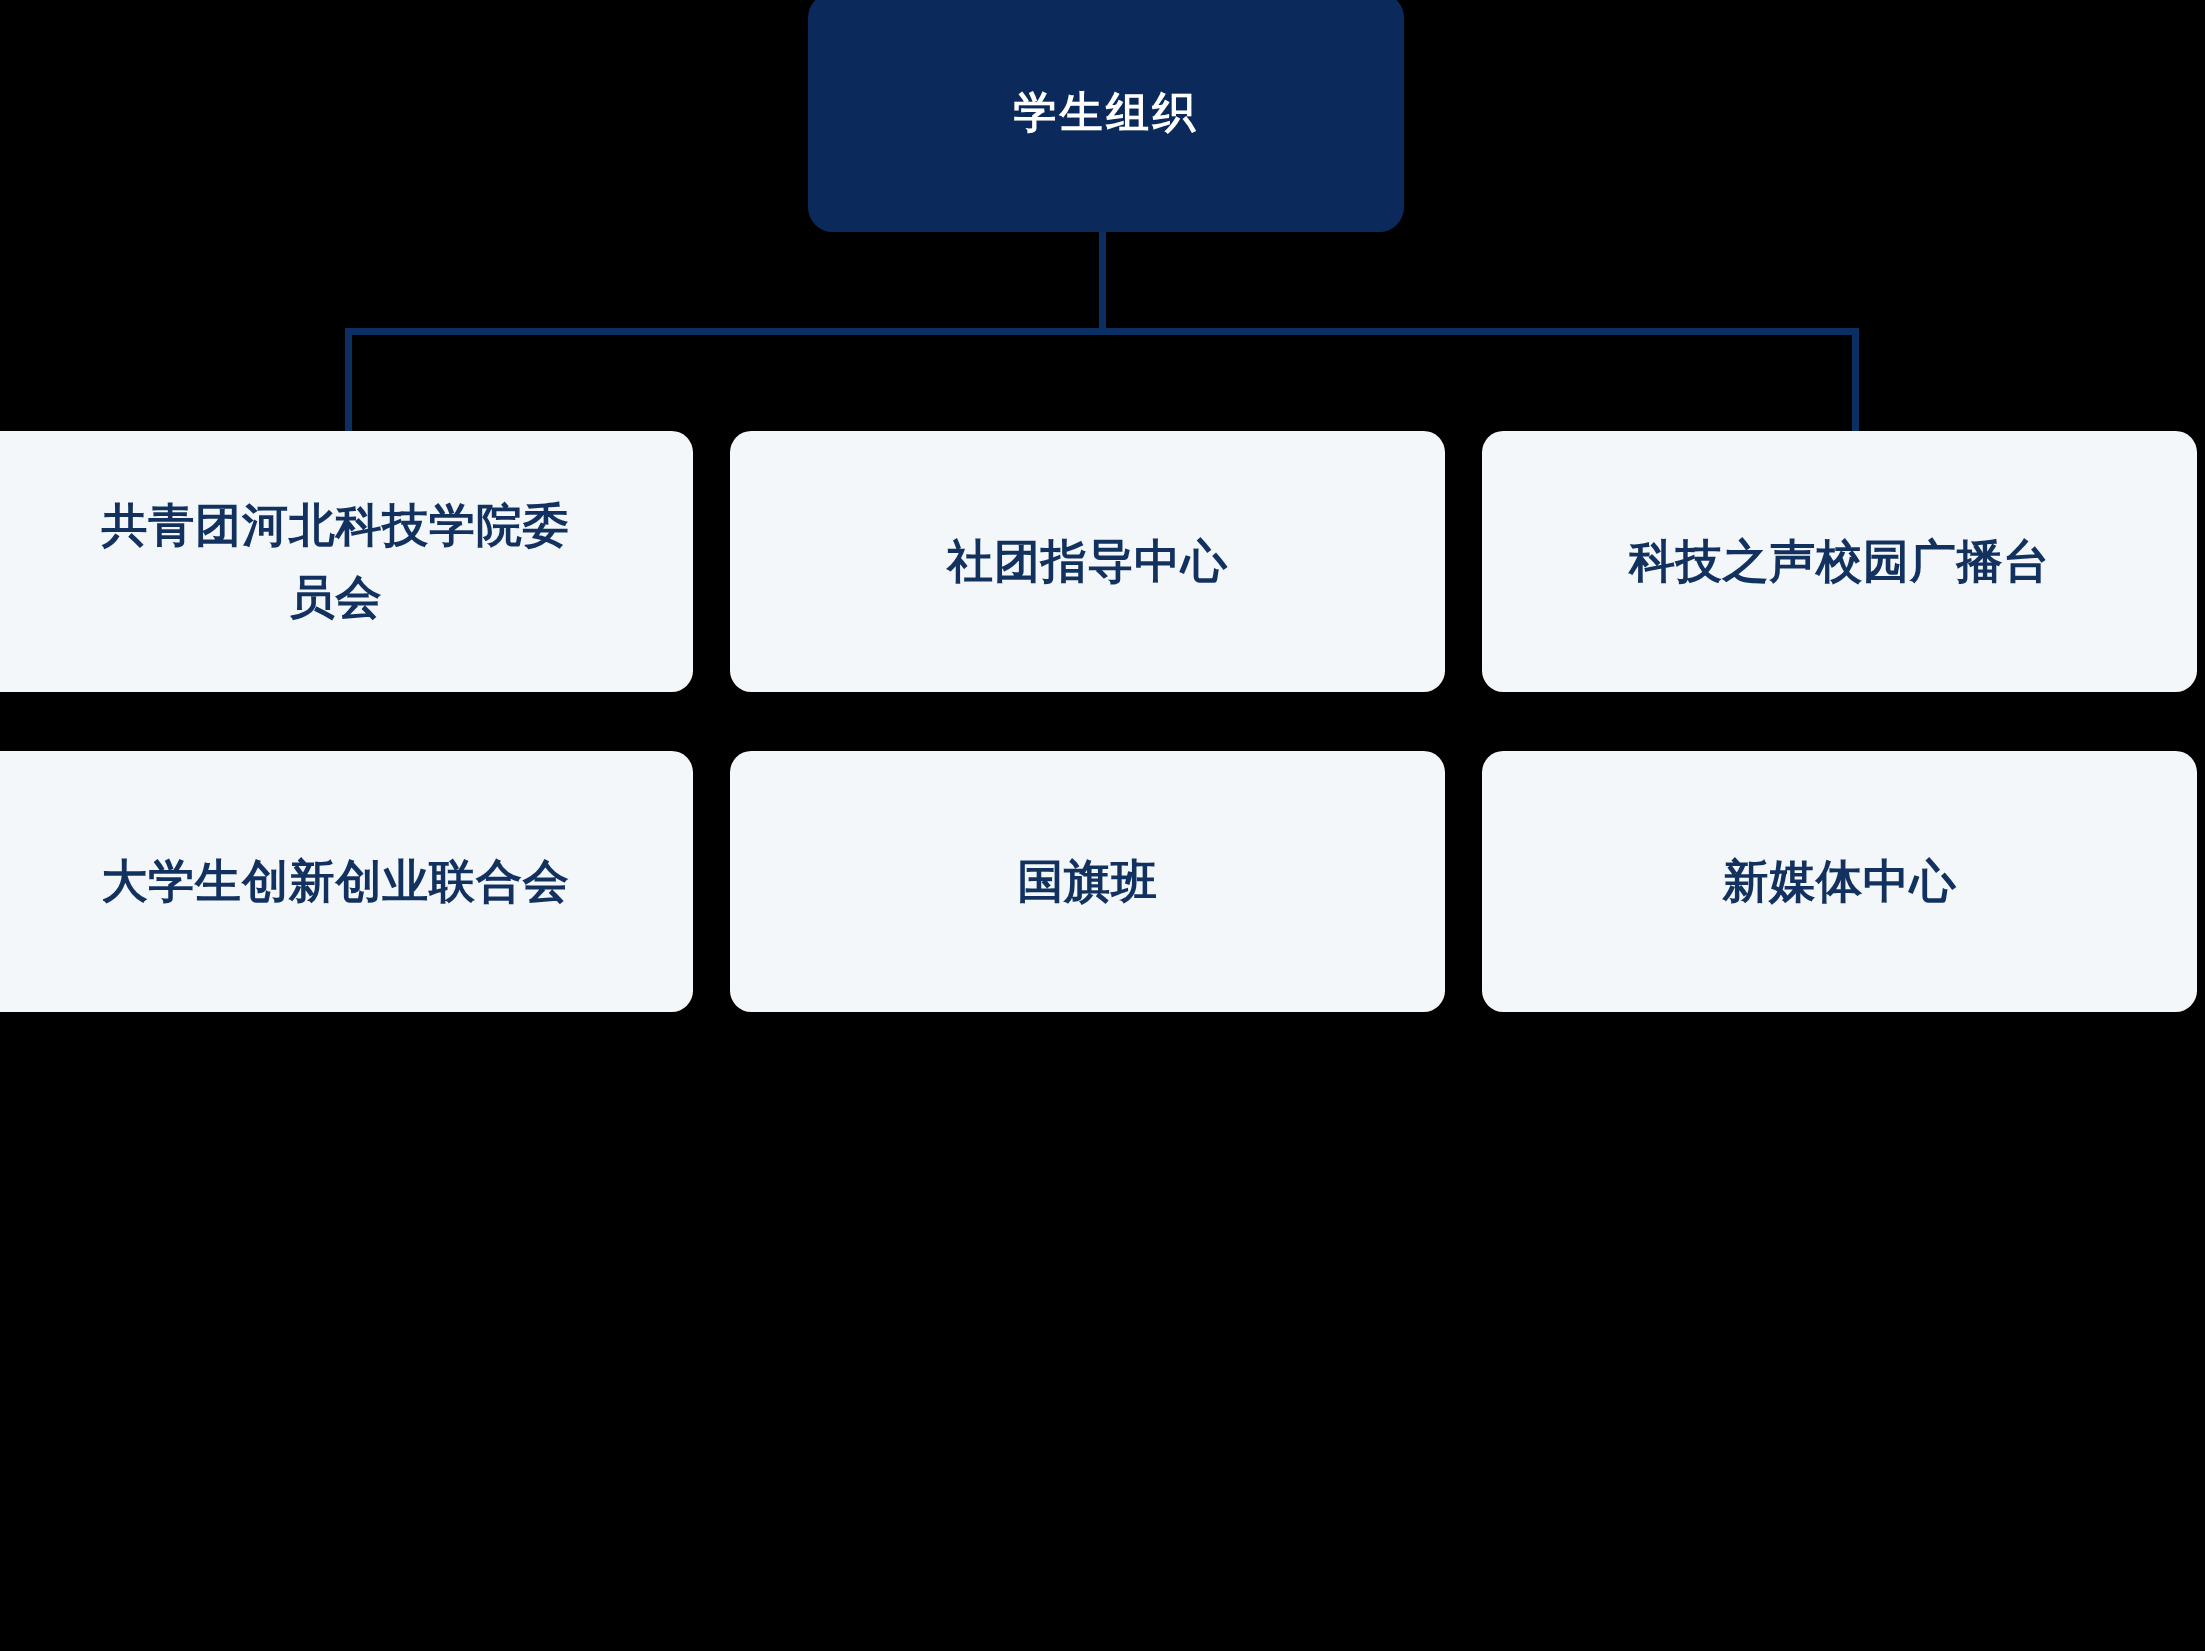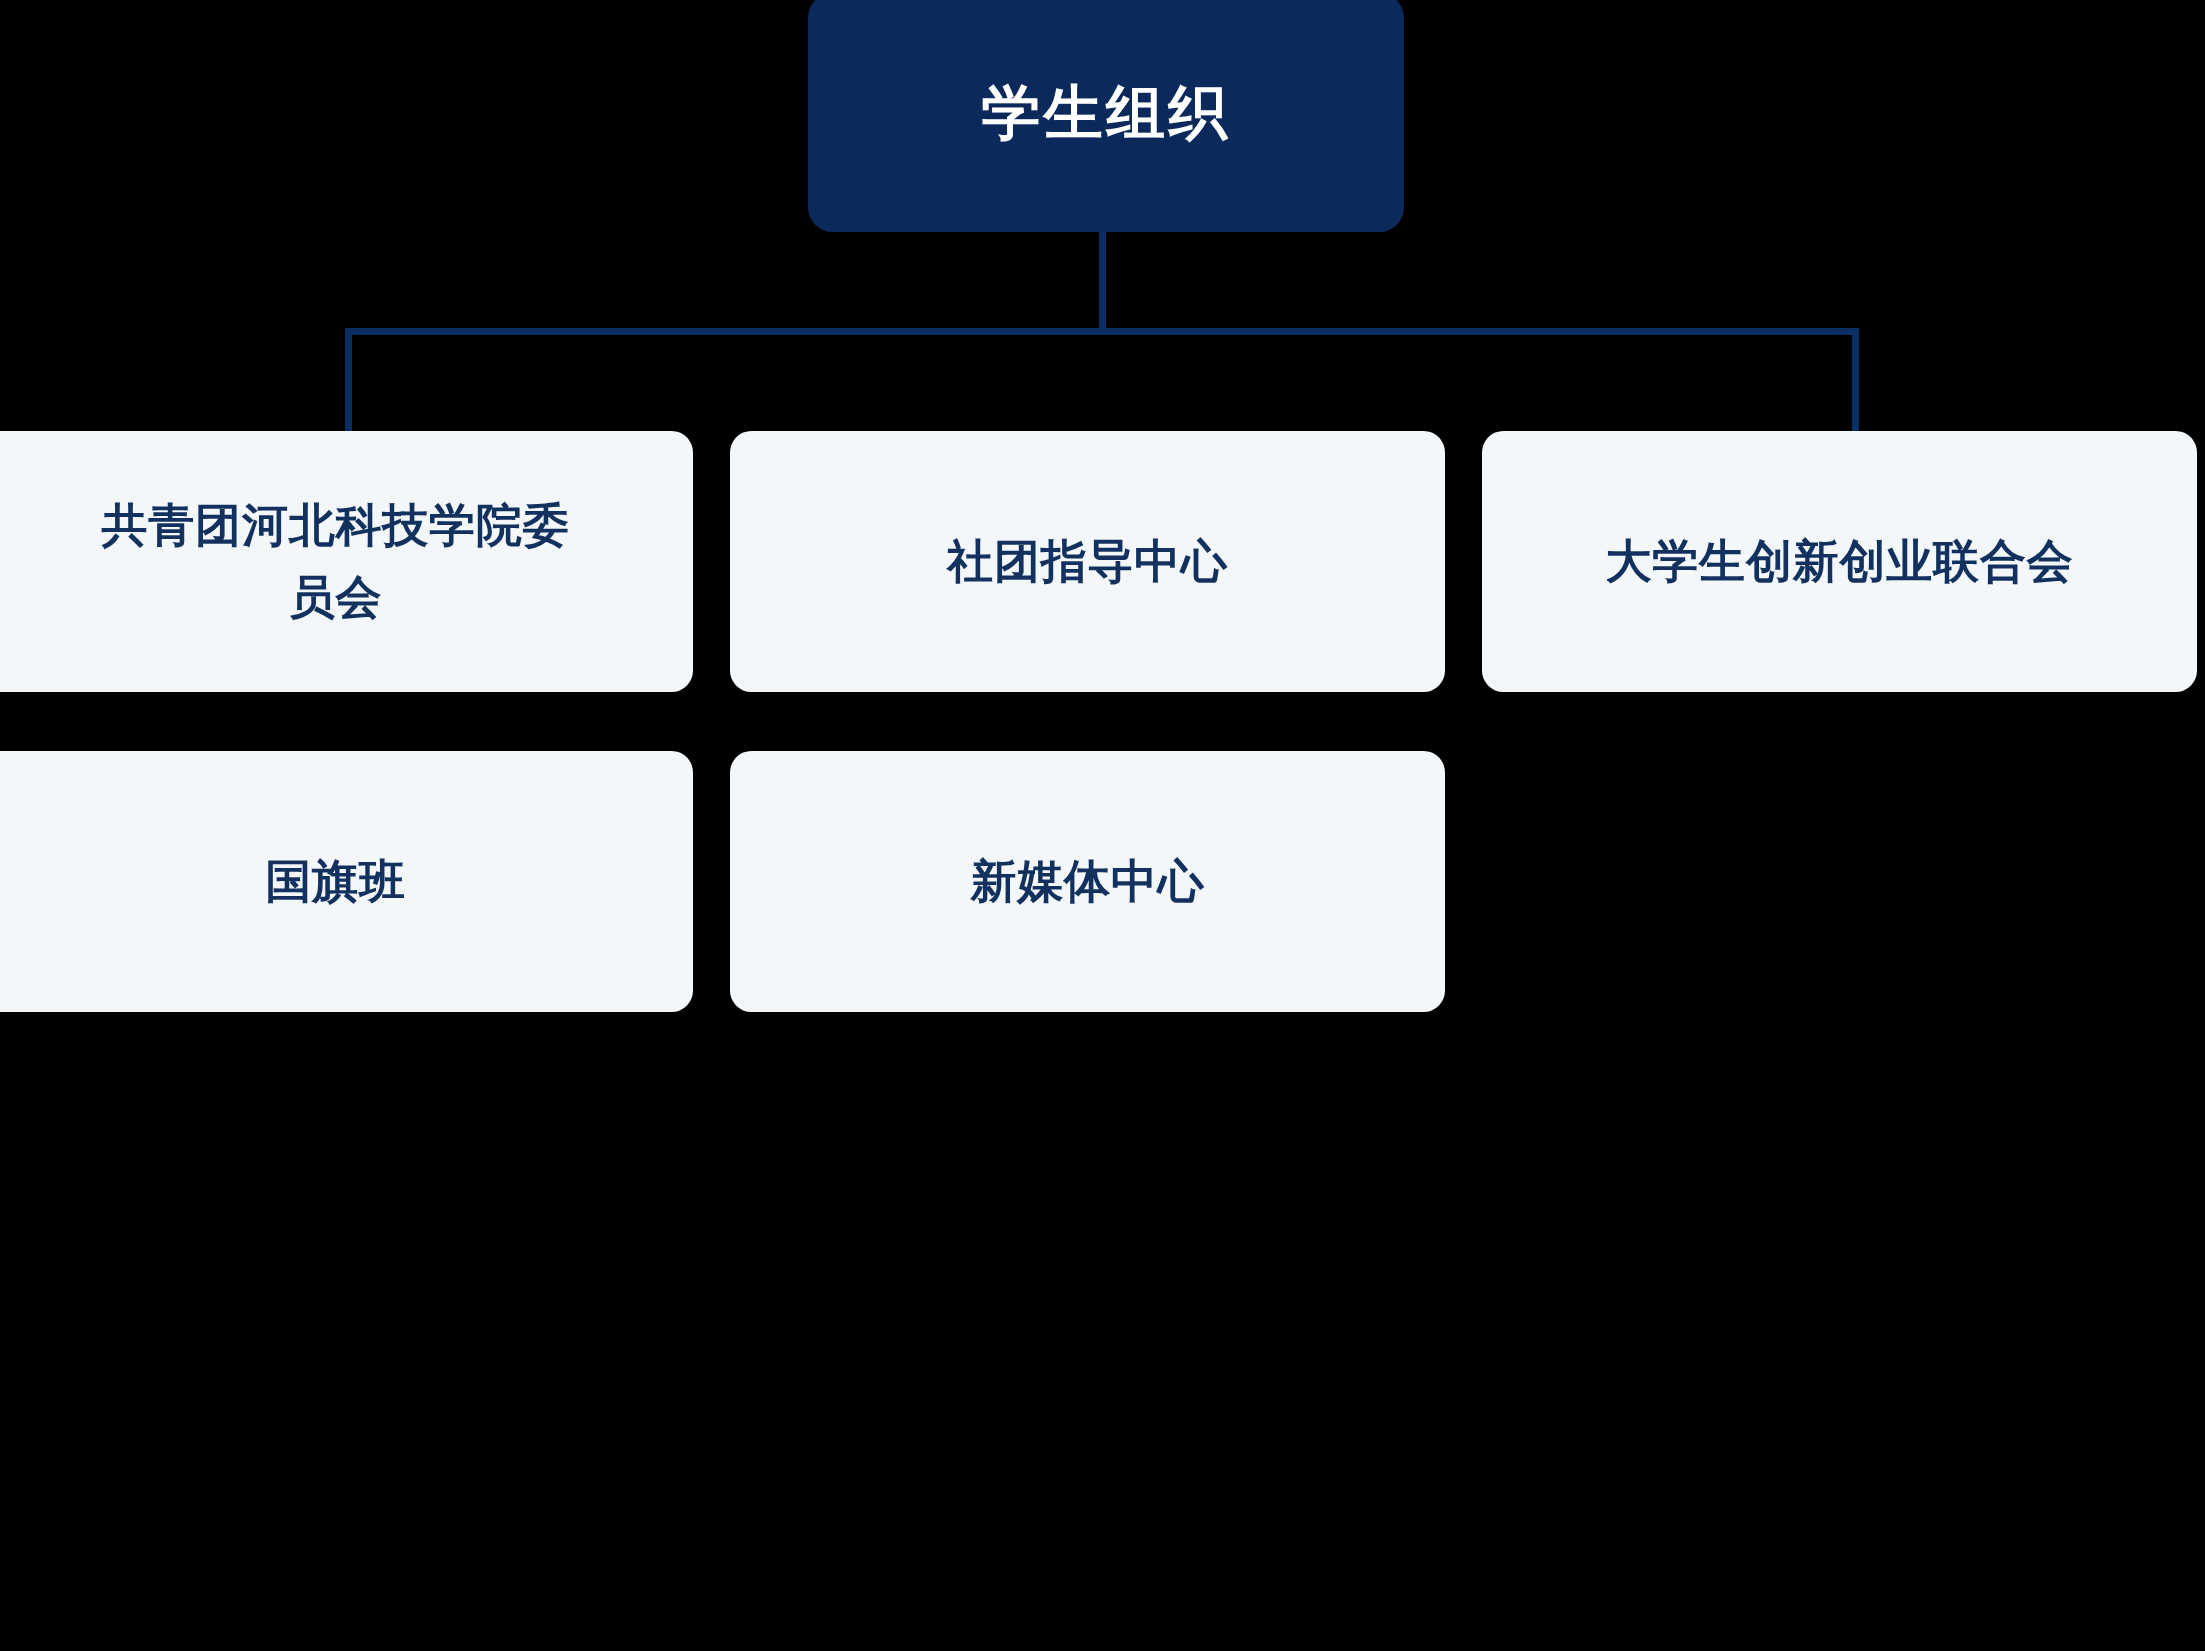--- a/index.html
+++ b/index.html
@@ -31,21 +31,21 @@
     height: 239px;
     background: #0B2A5B;
     border-radius: 24.6px;
     display: flex;
     align-items: center;
     justify-content: center;
     box-sizing: border-box;
   }
   .root-label {
     color: #FFFFFF;
-    font-size: 59px;
+    font-size: 43px;
     font-weight: 700;
     letter-spacing: 3.3px;
     line-height: 1.15;
     text-align: center;
     white-space: nowrap;
   }
 
   
   .conn {
     position: absolute;
@@ -134,20 +134,23 @@
     <div class="card">
       <span class="card-label two-line">共青团河北科技学院委员会</span>
     </div>
 
 
 
     <div class="card">
       <span class="card-label">社团指导中心</span>
     </div>
 
+    <div class="card">
+      <span class="card-label">科技之声校园广播台</span>
+    </div>
 
 
     <div class="card">
       <span class="card-label">大学生创新创业联合会</span>
     </div>
 
 
     <div class="card">
       <span class="card-label">国旗班</span>
     </div>

